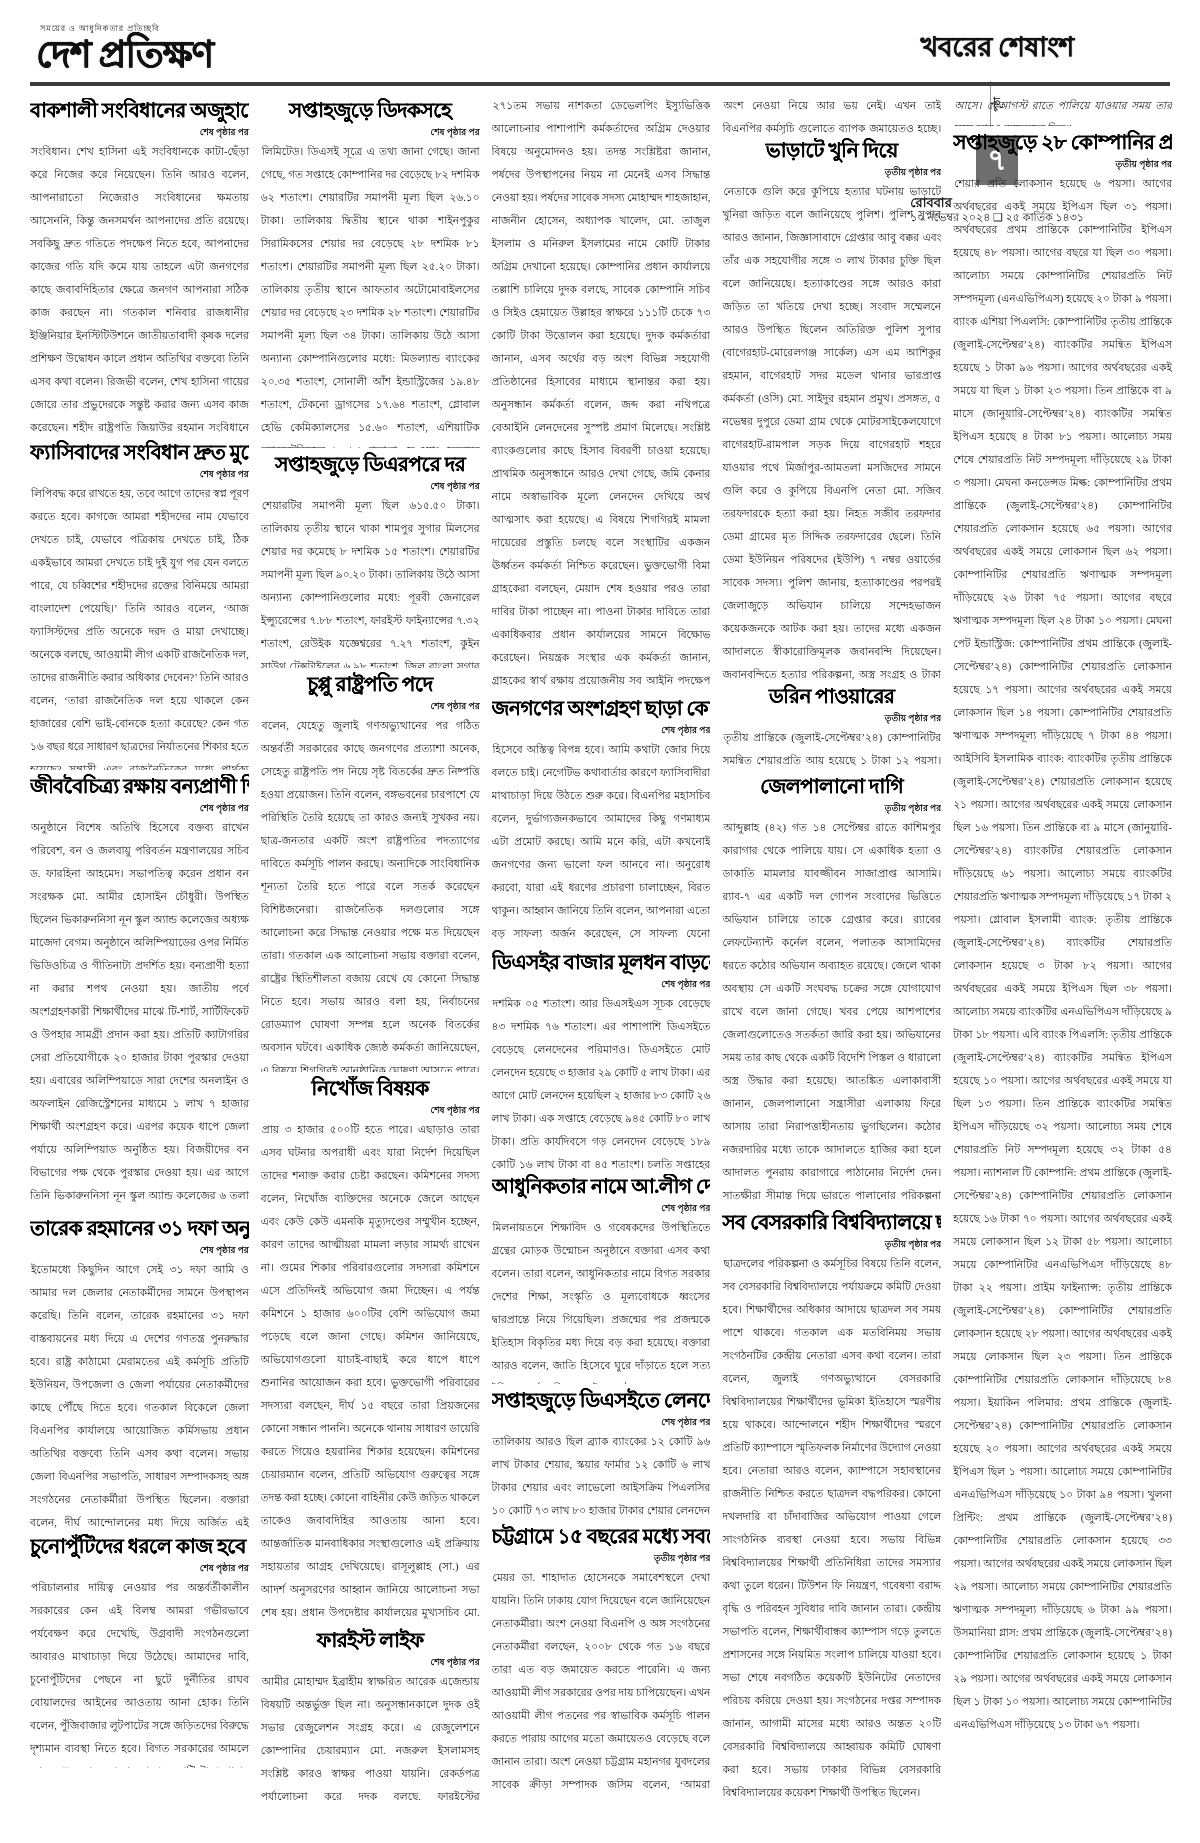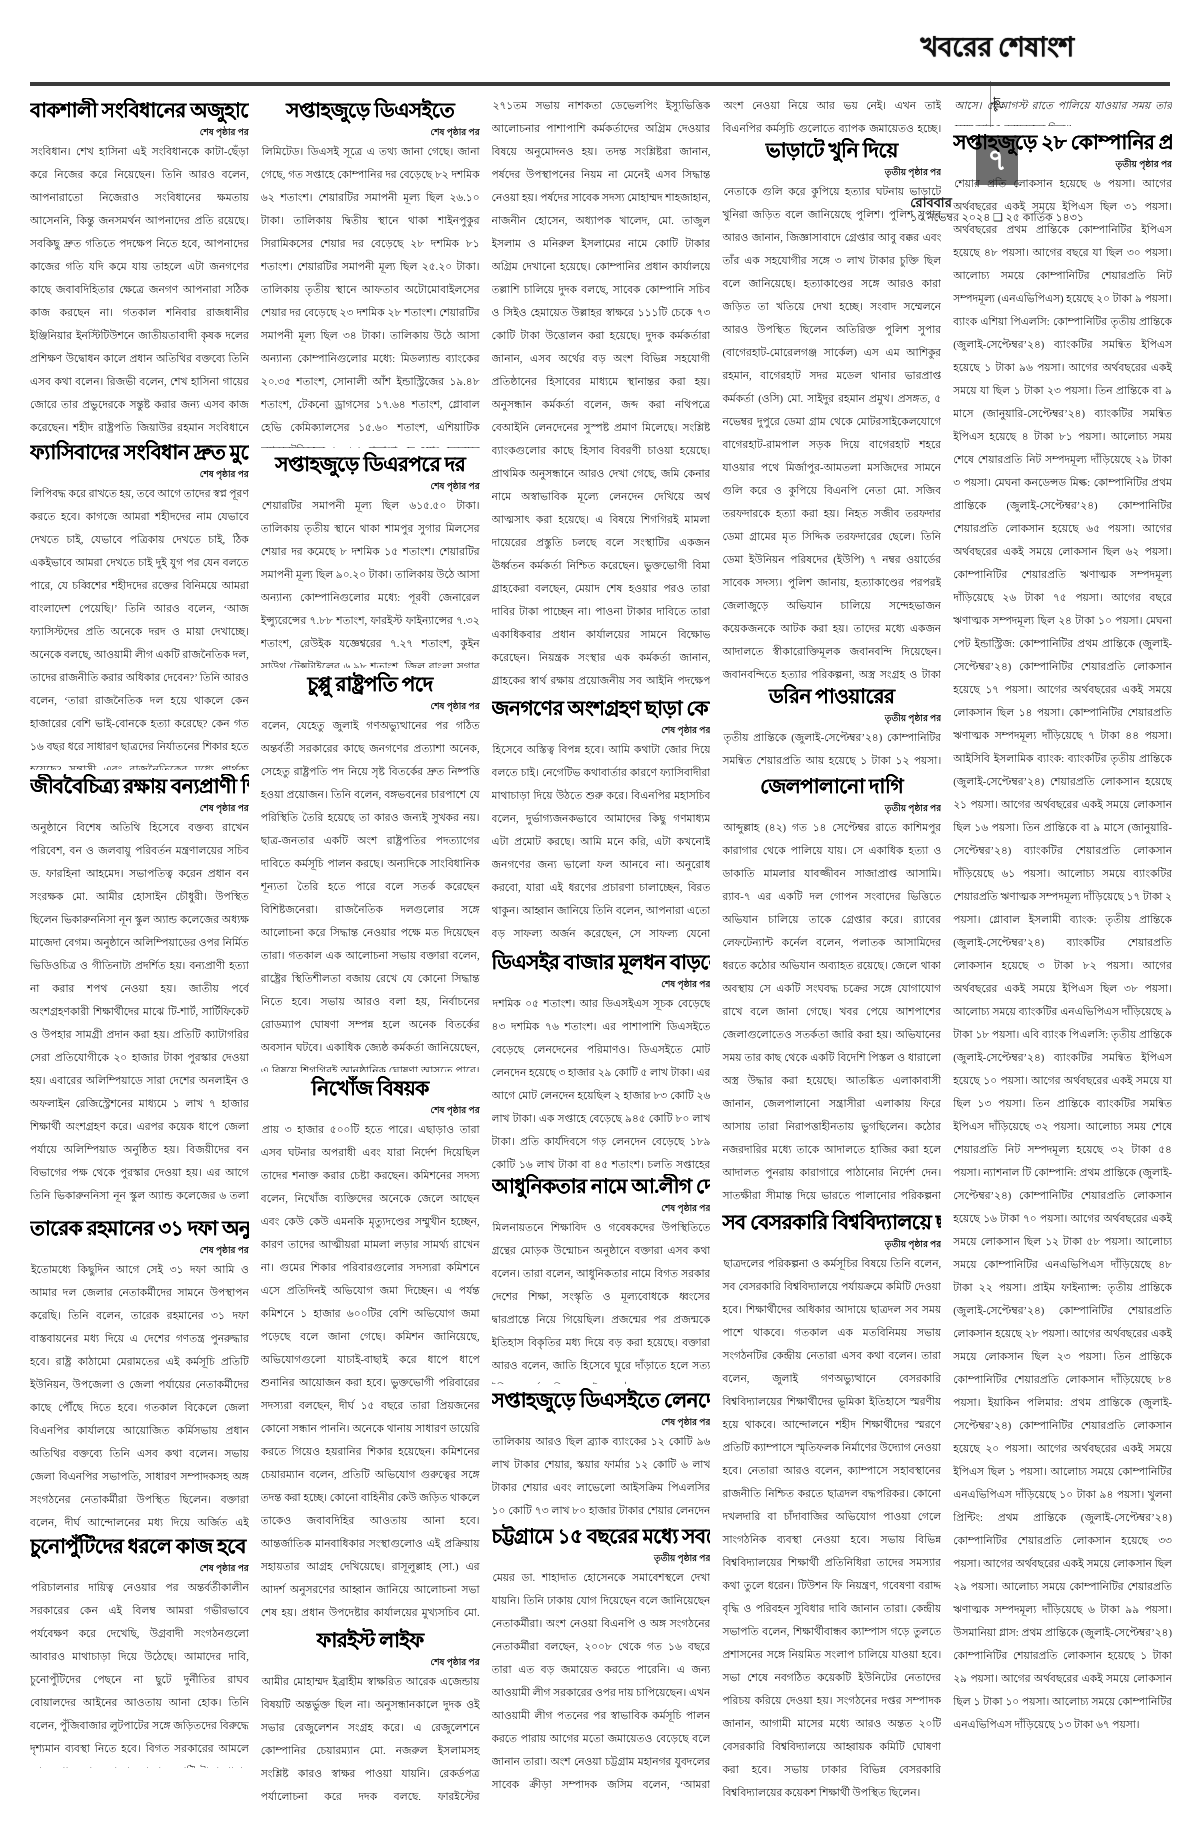--- a/index.html
+++ b/index.html
@@ -42,20 +42,24 @@
     color:#1a1a1a;word-break:break-word;
   }
   .body::first-letter{padding-left:1px;}
 </style>
 </head>
 <body>
 
 <div class="page">
 
   <div class="masthead">
+    <div class="logo-block">
+      <div class="tagline">সময়ের ও আধুনিকতার প্রতিচ্ছবি</div>
+      <div class="logo">দেশ প্রতিক্ষণ</div>
+    </div>
     <div class="head-right">
       <div class="section-title">খবরের শেষাংশ</div>
       <div class="page-label-vert">
           <span>পৃষ্ঠা</span>
         </div>
       <div class="page-number-box">৭</div>
       <div class="date-block">
         <div class="day">রোববার</div>
         <div class="date-line">১০ নভেম্বর ২০২৪ ❑ ২৫ কার্তিক ১৪৩১</div>
       </div>
@@ -76,21 +80,21 @@
         <div class="sub">শেষ পৃষ্ঠার পর</div>
         <div class="body" style="height: 396px;">অনুষ্ঠানে বিশেষ অতিথি হিসেবে বক্তব্য রাখেন পরিবেশ, বন ও জলবায়ু পরিবর্তন মন্ত্রণালয়ের সচিব ড. ফারহিনা আহমেদ। সভাপতিত্ব করেন প্রধান বন সংরক্ষক মো. আমীর হোসাইন চৌধুরী। উপস্থিত ছিলেন ভিকারুননিসা নূন স্কুল অ্যান্ড কলেজের অধ্যক্ষ মাজেদা বেগম। অনুষ্ঠানে অলিম্পিয়াডের ওপর নির্মিত ভিডিওচিত্র ও গীতিনাট্য প্রদর্শিত হয়। বন্যপ্রাণী হত্যা না করার শপথ নেওয়া হয়। জাতীয় পর্বে অংশগ্রহণকারী শিক্ষার্থীদের মাঝে টি-শার্ট, সার্টিফিকেট ও উপহার সামগ্রী প্রদান করা হয়। প্রতিটি ক্যাটাগরির সেরা প্রতিযোগীকে ২০ হাজার টাকা পুরস্কার দেওয়া হয়। এবারের অলিম্পিয়াডে সারা দেশের অনলাইন ও অফলাইন রেজিস্ট্রেশনের মাধ্যমে ১ লাখ ৭ হাজার শিক্ষার্থী অংশগ্রহণ করে। এরপর কয়েক ধাপে জেলা পর্যায়ে অলিম্পিয়াড অনুষ্ঠিত হয়। বিজয়ীদের বন বিভাগের পক্ষ থেকে পুরস্কার দেওয়া হয়। এর আগে তিনি ভিকারুননিসা নূন স্কুল অ্যান্ড কলেজের ৬ তলা একাডেমিক ভবনের ভিত্তিপ্রস্তর স্থাপন এবং ৮ তলা আইসিটি ভবনের উদ্বোধন করেন। কাজ বৃদ্ধির সুযোগ তৈরি হবে। মার্কিন সংবাদমাধ্যম নিউইয়র্ক টাইমসে শুক্রবার প্রকাশিত প্রতিবেদনের বরাতে ব্রিটিশ বার্তাসংস্থা রয়টার্স জানিয়েছে। ওই প্রতিবেদনে বলা হয়েছে, ট্রাম্প তরলীকৃত প্রাকৃতিক গ্যাসের স্থগিতাদেশও তুলে নিতে পারেন। ফলে এশিয়া ও ইউরোপের বাজারে রফতানির নতুন অনুমোদন আসতে পারে। এছাড়া, ক্যালিফোর্নিয়ার অঙ্গরাজ্যে দূষণ নিয়ন্ত্রণের কঠোর আইনেও শিথিলতা আনতে পারেন। নির্বাচনি প্রচারণাকালে এসব পদক্ষেপ নেওয়ার প্রতিশ্রুতি দিয়েছিলেন ট্রাম্প। তার ট্রানজিশন টিমের মুখপাত্র ক্যারোলিন লেভিট বলেছেন, জয়লাভের কারণে সেই প্রতিশ্রুতি বাস্তবায়নের সুযোগ পেতে যাচ্ছেন নবনির্বাচিত প্রেসিডেন্ট, তার প্রতিশ্রুতি পূরণ করবেন। জানুয়ারিতে প্রশাসন নতুন এলএনজি রফতানি অনুমোদন সাময়িকভাবে স্থগিত, জীবাশ্ম জ্বালানির পরিবেশগত ও অর্থনৈতিক প্রভাব নিয়ে একটি গবেষণা করার জন্য এই সিদ্ধান্ত নেওয়া হয়। যুক্তরাষ্ট্রের জ্বালানি বিভাগের এক কর্মকর্তা জানিয়েছেন, বছরের শেষের আগেই এই গবেষণার খসড়া জনমত যাচাইয়ের জন্য উন্মুক্ত করা হবে। নিউ ইয়র্ক টাইমসের প্রতিবেদন অনুযায়ী প্রকাশে অনিচ্ছুক একাধিক ব্যক্তি জানিয়েছেন, ট্রানজিশন টিমের পরিবেশ সংরক্ষণ সংস্থার সদর দফতর ওয়াশিংটন থেকে সরানো নিয়ে আলোচনা করছেন। তবে এ বিষয়ে এখনও বিস্তারিত জানা যায়নি।</div>
         <div class="headline">তারেক রহমানের ৩১ দফা অনুযায়ী</div>
         <div class="sub">শেষ পৃষ্ঠার পর</div>
         <div class="body" style="height: 272px;">ইতোমধ্যে কিছুদিন আগে সেই ৩১ দফা আমি ও আমার দল জেলার নেতাকর্মীদের সামনে উপস্থাপন করেছি। তিনি বলেন, তারেক রহমানের ৩১ দফা বাস্তবায়নের মধ্য দিয়ে এ দেশের গণতন্ত্র পুনরুদ্ধার হবে। রাষ্ট্র কাঠামো মেরামতের এই কর্মসূচি প্রতিটি ইউনিয়ন, উপজেলা ও জেলা পর্যায়ের নেতাকর্মীদের কাছে পৌঁছে দিতে হবে। গতকাল বিকেলে জেলা বিএনপির কার্যালয়ে আয়োজিত কর্মিসভায় প্রধান অতিথির বক্তব্যে তিনি এসব কথা বলেন। সভায় জেলা বিএনপির সভাপতি, সাধারণ সম্পাদকসহ অঙ্গ সংগঠনের নেতাকর্মীরা উপস্থিত ছিলেন। বক্তারা বলেন, দীর্ঘ আন্দোলনের মধ্য দিয়ে অর্জিত এই বিজয়কে ধরে রাখতে হলে তৃণমূল পর্যায়ে সাংগঠনিক ঐক্য গড়ে তুলতে হবে। কর্মিসভা শেষে জেলা ছাত্রদল ও যুবদলের নেতাকর্মীদের নিয়ে একটি র‌্যালি শহরের প্রধান সড়ক প্রদক্ষিণ করে। শফিক ও জেলা ছাত্রদলের আহবায়ক সচিব দুর্জয় হোড় শুভ প্রমুখ উপস্থিত ছিলেন।</div>
         <div class="headline">চুনোপুঁটিদের ধরলে কাজ হবে না, রাঘব</div>
         <div class="sub">শেষ পৃষ্ঠার পর</div>
         <div class="body" style="height: 192px;">পরিচালনার দায়িত্ব নেওয়ার পর অন্তর্বর্তীকালীন সরকারের কেন এই বিলম্ব আমরা গভীরভাবে পর্যবেক্ষণ করে দেখেছি, উগ্রবাদী সংগঠনগুলো আবারও মাথাচাড়া দিয়ে উঠেছে। আমাদের দাবি, চুনোপুঁটিদের পেছনে না ছুটে দুর্নীতির রাঘব বোয়ালদের আইনের আওতায় আনা হোক। তিনি বলেন, পুঁজিবাজার লুটপাটের সঙ্গে জড়িতদের বিরুদ্ধে দৃশ্যমান ব্যবস্থা নিতে হবে। বিগত সরকারের আমলে ব্যাংক খাত থেকে হাজার হাজার কোটি টাকা পাচার হয়েছে। এসব অর্থ ফিরিয়ে আনতে আন্তর্জাতিক সংস্থার সহায়তা নেওয়ার আহ্বান জানান বক্তারা। বিশেষ অতিথির বক্তব্যে আরও বলা হয়, জবাবদিহিমূলক প্রতিষ্ঠান গড়ে তুলতে না পারলে কোনো সংস্কারই টেকসই হবে না।</div>
       </div>
       <div class="col">
-        <div class="headline">সপ্তাহজুড়ে ডিএসইতে</div>
+        <div class="headline">সপ্তাহজুড়ে ডিদকসহে</div>
         <div class="sub">শেষ পৃষ্ঠার পর</div>
         <div class="body" style="height: 308px;">লিমিটেড। ডিএসই সূত্রে এ তথ্য জানা গেছে। জানা গেছে, গত সপ্তাহে কোম্পানির দর বেড়েছে ৮২ দশমিক ৬২ শতাংশ। শেয়ারটির সমাপনী মূল্য ছিল ২৬.১০ টাকা। তালিকায় দ্বিতীয় স্থানে থাকা শাইনপুকুর সিরামিকসের শেয়ার দর বেড়েছে ২৮ দশমিক ৮১ শতাংশ। শেয়ারটির সমাপনী মূল্য ছিল ২৫.২০ টাকা। তালিকায় তৃতীয় স্থানে আফতাব অটোমোবাইলসের শেয়ার দর বেড়েছে ২৩ দশমিক ২৮ শতাংশ। শেয়ারটির সমাপনী মূল্য ছিল ৩৪ টাকা। তালিকায় উঠে আসা অন্যান্য কোম্পানিগুলোর মধ্যে: মিডল্যান্ড ব্যাংকের ২০.৩৫ শতাংশ, সোনালী আঁশ ইন্ডাস্ট্রিজের ১৯.৪৮ শতাংশ, টেকনো ড্রাগসের ১৭.৬৪ শতাংশ, গ্লোবাল হেভি কেমিক্যালসের ১৫.৬০ শতাংশ, এশিয়াটিক ল্যাবরেটরিজের ১৩.২৫ শতাংশ, ফু-ওয়াং ফুডসের ১২.৪০ শতাংশ এবং সিভিও পেট্রোকেমিক্যালের ১১.৯০ শতাংশ শেয়ার দর বেড়েছে।</div>
         <div class="headline">সপ্তাহজুড়ে ডিএরপরে দর</div>
         <div class="sub">শেষ পৃষ্ঠার পর</div>
         <div class="body" style="height: 174px;">শেয়ারটির সমাপনী মূল্য ছিল ৬১৫.৫০ টাকা। তালিকায় তৃতীয় স্থানে থাকা শামপুর সুগার মিলসের শেয়ার দর কমেছে ৮ দশমিক ১৫ শতাংশ। শেয়ারটির সমাপনী মূল্য ছিল ৯০.২০ টাকা। তালিকায় উঠে আসা অন্যান্য কোম্পানিগুলোর মধ্যে: পূরবী জেনারেল ইন্স্যুরেন্সের ৭.৮৮ শতাংশ, ফারইস্ট ফাইন্যান্সের ৭.৩২ শতাংশ, রেউইক যজ্ঞেশ্বরের ৭.২৭ শতাংশ, কুইন সাউথ টেক্সটাইলের ৬.৯৮ শতাংশ, জিল বাংলা সুগার মিলসের ৬.৯৮ শতাংশ, ইসলামীক ফাইন্যান্সের ৬.৯৯ শতাংশ এবং ইন্টারন্যাশনাল লিজিংয়ের ৬.৮২ শতাংশ শেয়ার দর কমেছে।</div>
         <div class="headline">চুপ্পু রাষ্ট্রপতি পদে</div>
         <div class="sub">শেষ পৃষ্ঠার পর</div>
         <div class="body" style="height: 358px;">বলেন, যেহেতু জুলাই গণঅভ্যুত্থানের পর গঠিত অন্তর্বর্তী সরকারের কাছে জনগণের প্রত্যাশা অনেক, সেহেতু রাষ্ট্রপতি পদ নিয়ে সৃষ্ট বিতর্কের দ্রুত নিষ্পত্তি হওয়া প্রয়োজন। তিনি বলেন, বঙ্গভবনের চারপাশে যে পরিস্থিতি তৈরি হয়েছে তা কারও জন্যই সুখকর নয়। ছাত্র-জনতার একটি অংশ রাষ্ট্রপতির পদত্যাগের দাবিতে কর্মসূচি পালন করছে। অন্যদিকে সাংবিধানিক শূন্যতা তৈরি হতে পারে বলে সতর্ক করেছেন বিশিষ্টজনেরা। রাজনৈতিক দলগুলোর সঙ্গে আলোচনা করে সিদ্ধান্ত নেওয়ার পক্ষে মত দিয়েছেন তারা। গতকাল এক আলোচনা সভায় বক্তারা বলেন, রাষ্ট্রের স্থিতিশীলতা বজায় রেখে যে কোনো সিদ্ধান্ত নিতে হবে। সভায় আরও বলা হয়, নির্বাচনের রোডম্যাপ ঘোষণা সম্পন্ন হলে অনেক বিতর্কের অবসান ঘটবে। একাধিক জ্যেষ্ঠ কর্মকর্তা জানিয়েছেন, এ বিষয়ে শিগগিরই আনুষ্ঠানিক ঘোষণা আসতে পারে। আলোচনায় অংশ নেওয়া কয়েকজন সদস্য নাম প্রকাশ না করার শর্তে জানান, সব পক্ষের মতামতের ভিত্তিতেই চূড়ান্ত সিদ্ধান্ত হবে। তারা আরও জানান, এ বিষয়ে কিছু সদস্যের ভিন্নমত থাকলেও অধিকাংশই ঐকমত্যে পৌঁছানোর বিষয়ে আশাবাদী।</div>
         <div class="headline">নিখোঁজ বিষয়ক</div>
         <div class="sub">শেষ পৃষ্ঠার পর</div>

